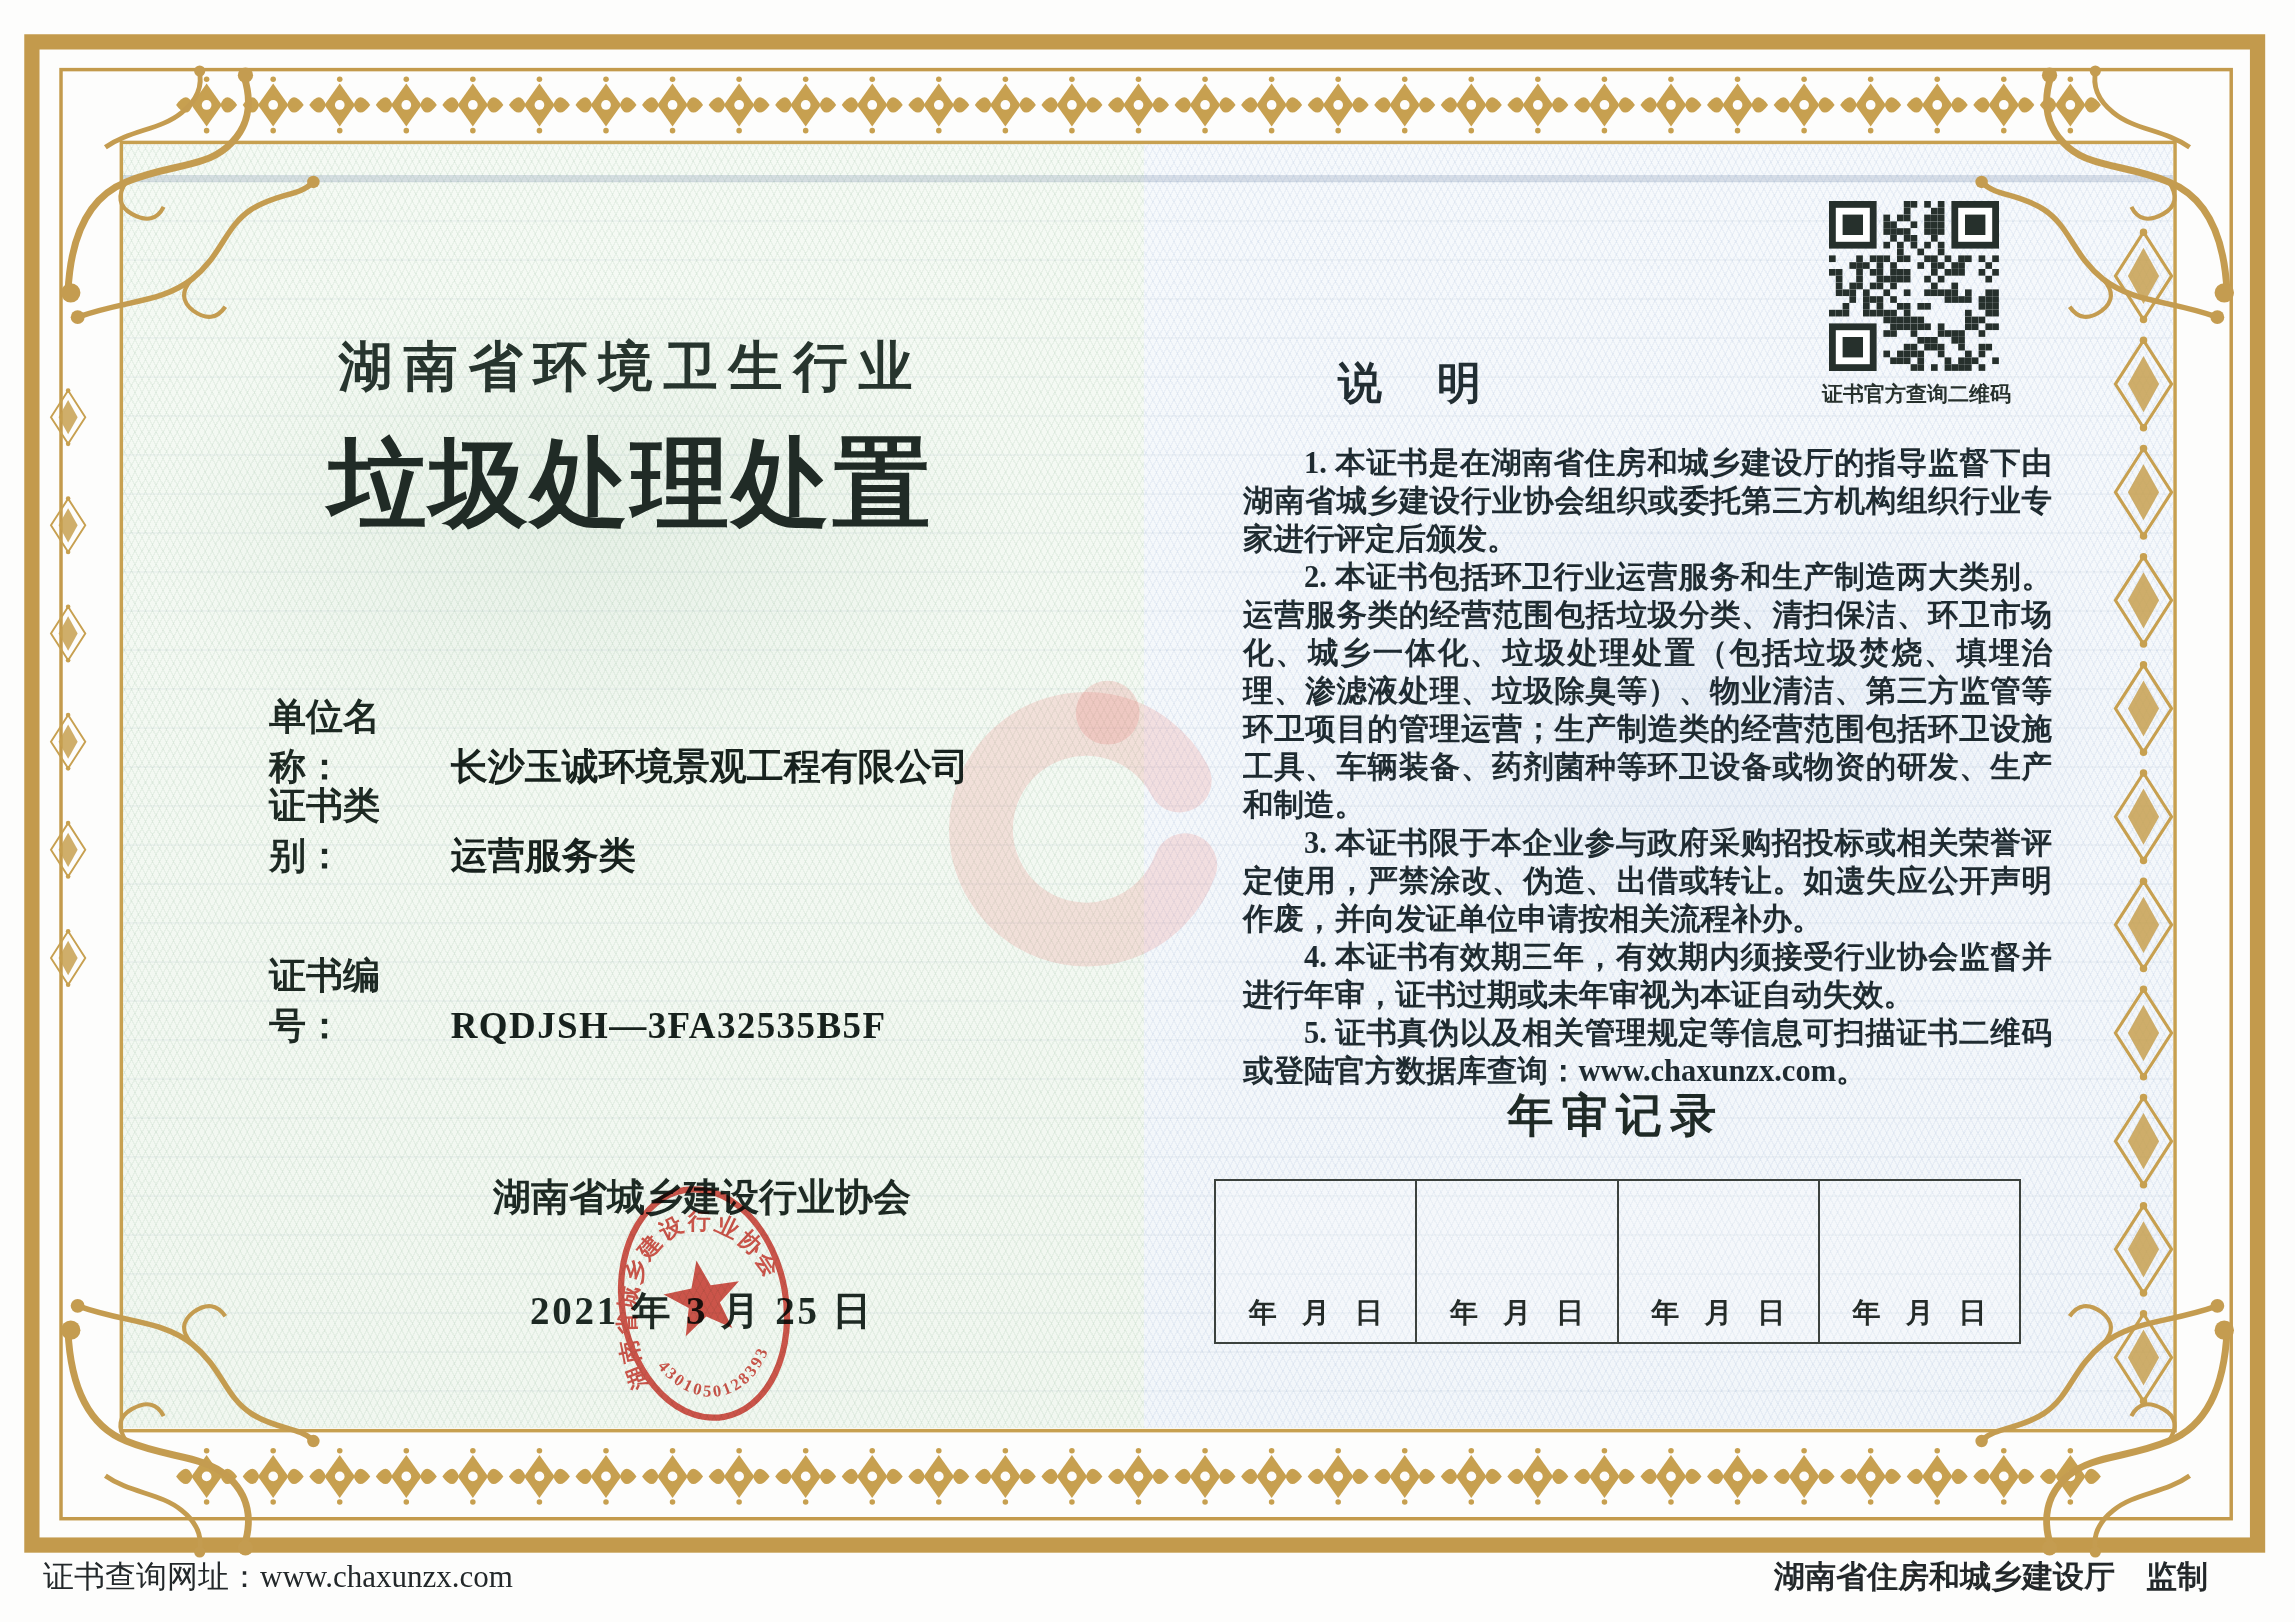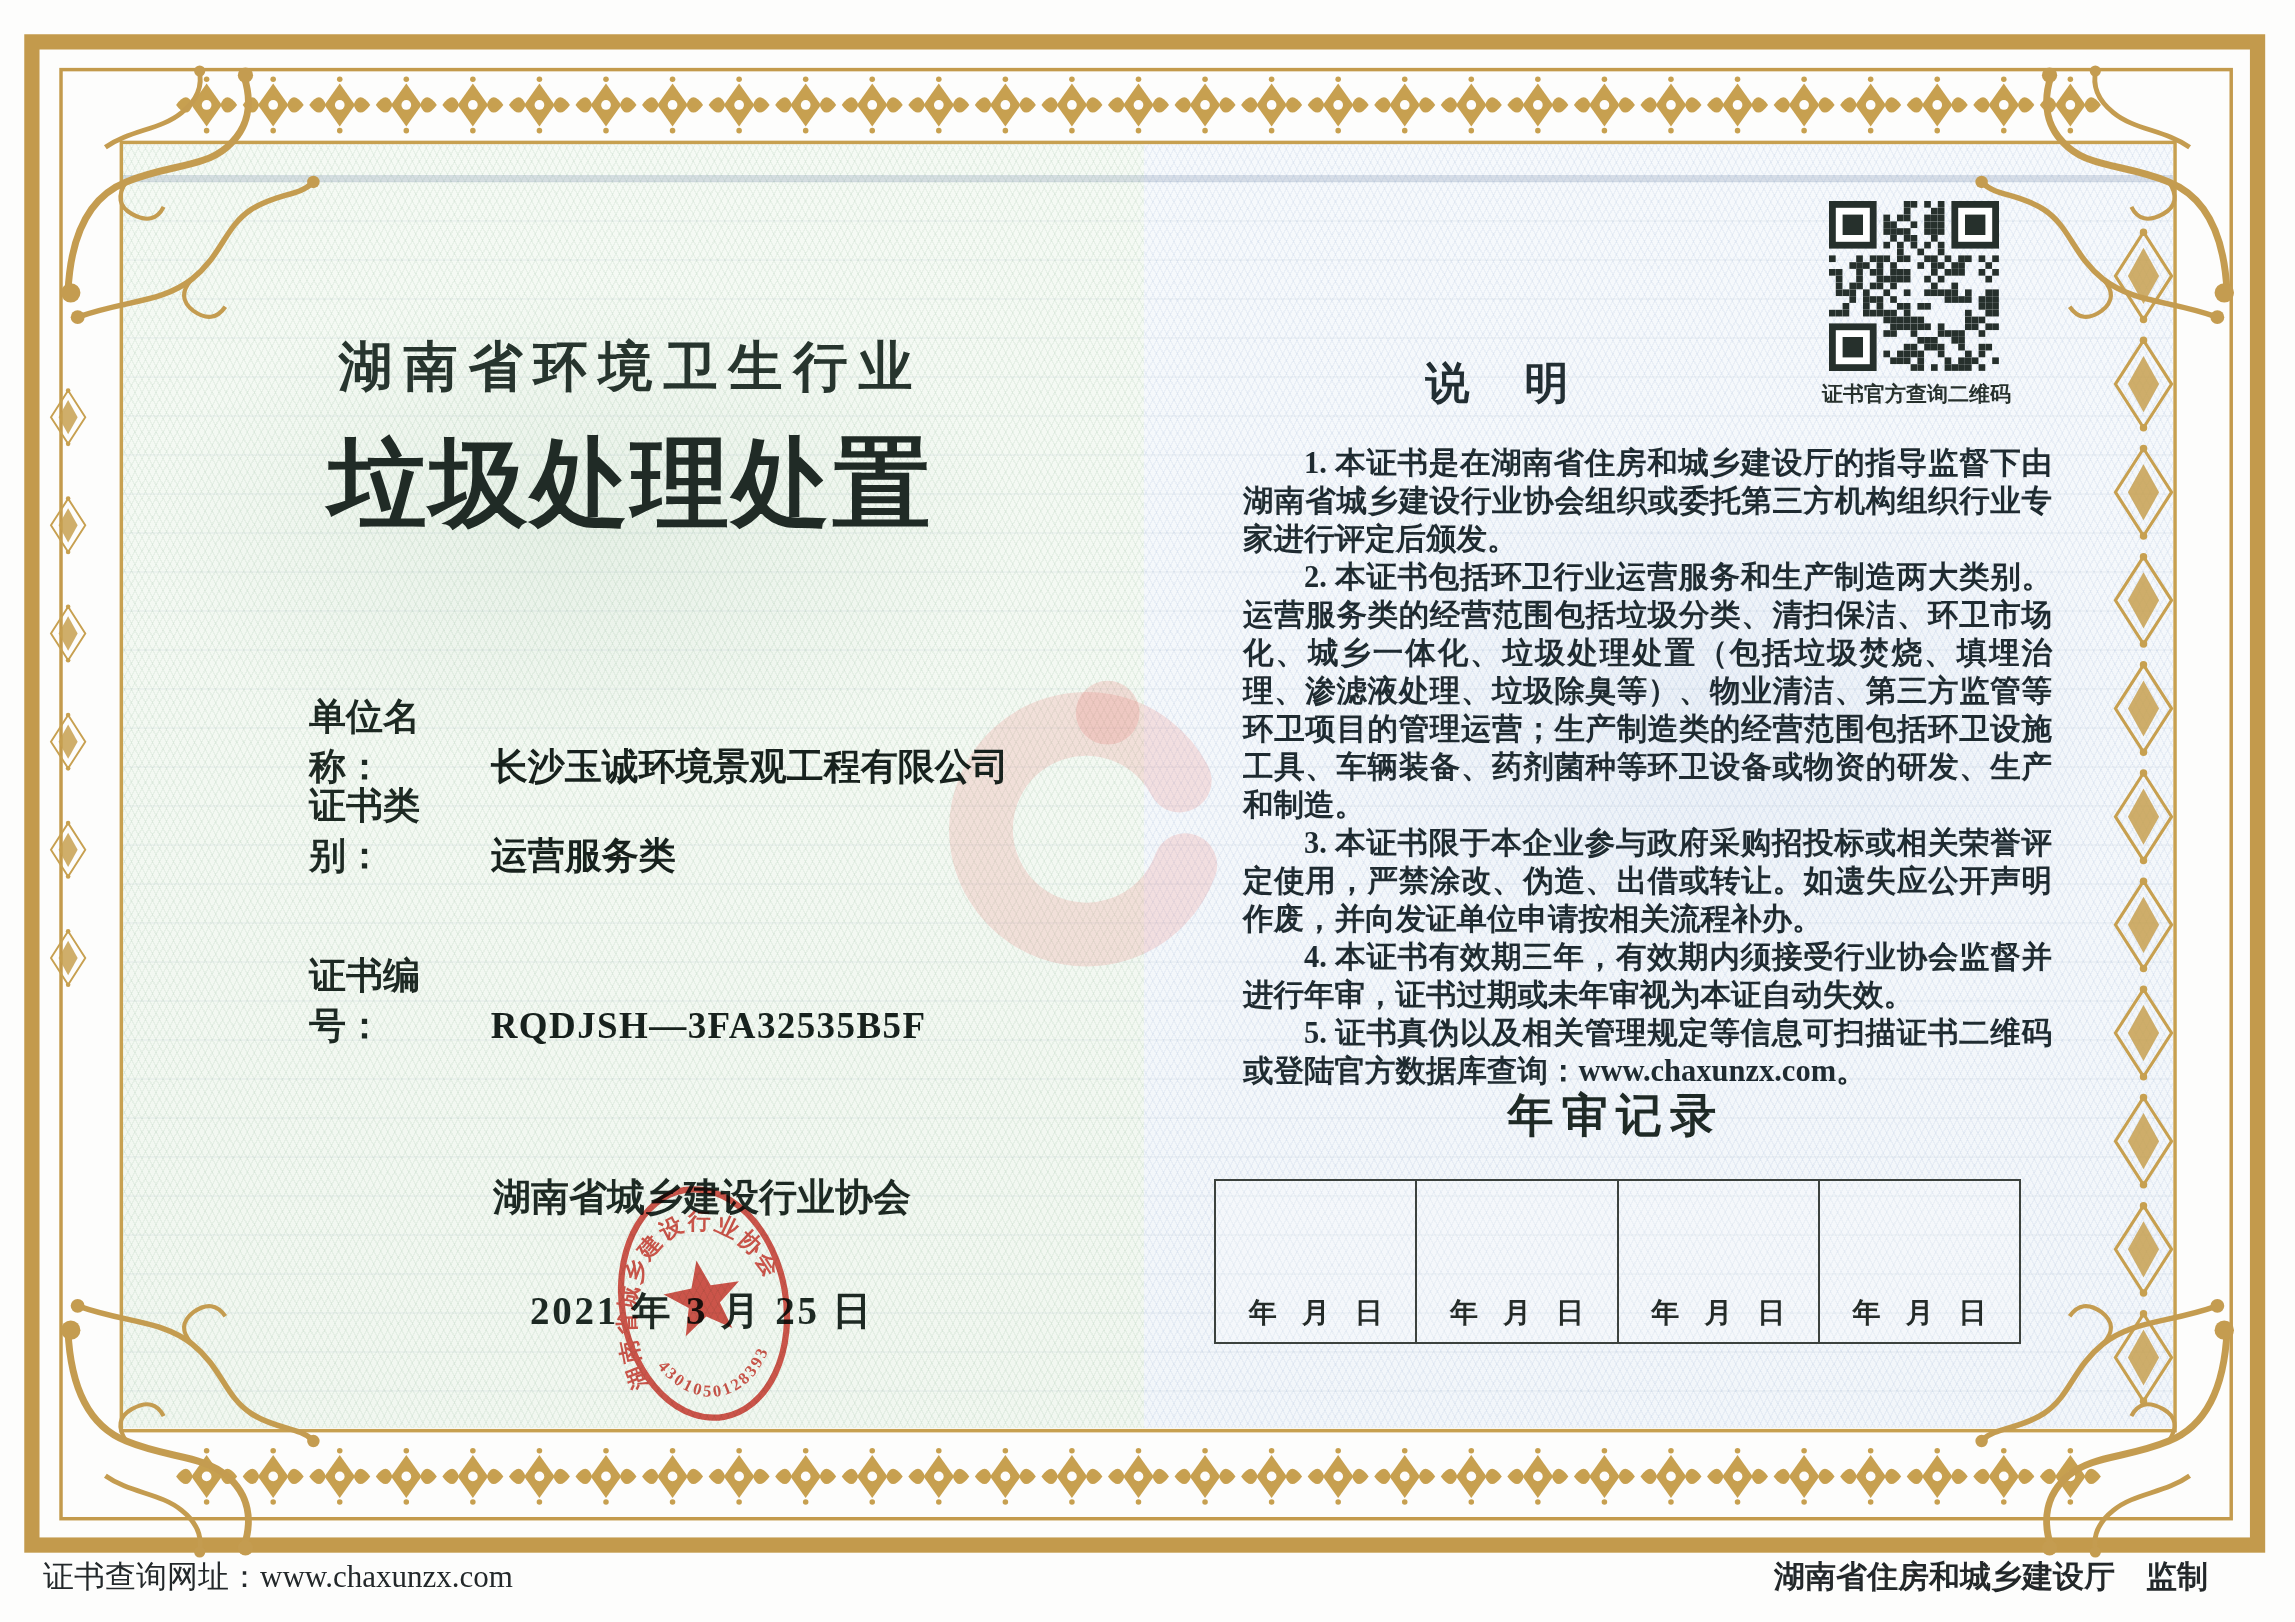--- a/index.html
+++ b/index.html
@@ -25,31 +25,31 @@
     background:repeating-linear-gradient(180deg, transparent 0 37px, rgba(90,120,150,0.055) 37px 39px);}
   .top-band{position:absolute;left:0;top:30.5px;width:100%;height:7.6px;background:rgba(100,125,160,0.22);}
 
   
   .abs{position:absolute;z-index:6;}
   .industry-title{left:229px;top:331px;width:804px;text-align:center;
     font-size:54px;font-weight:700;letter-spacing:11px;color:#27352e;}
   .main-title{left:229px;top:419px;width:804px;text-align:center;
     font-size:98px;font-weight:700;letter-spacing:2.8px;color:#202b26;}
 
-  .field-row{left:269px;width:902px;height:51px;margin-left:40px;}
+  .field-row{left:269px;width:902px;height:51px;}
   .field-label{display:inline-block;width:179px;font-size:37px;font-weight:700;color:#1d2923;}
   .field-value{font-size:37px;font-weight:700;color:#17211d;}
   .mono-ish{letter-spacing:1.4px;}
 
   .issuer-line{left:286px;top:1172px;width:832px;text-align:center;
     font-size:38px;font-weight:700;color:#1d2923;}
   .date-line{left:286px;top:1284px;width:832px;text-align:center;
     font-size:39px;font-weight:700;color:#1d2923;letter-spacing:2.8px;}
 
-  .notes-heading{left:1338px;top:354px;width:236px;text-align:right;
+  .notes-heading{left:1338px;top:354px;width:236px;text-align:left;
     font-size:44px;font-weight:700;letter-spacing:5.5px;color:#222e33;}
   .notes-body{left:1243px;top:444px;width:809px;font-size:30.5px;line-height:38px;
     text-align:justify;color:#1f2b31;}
   .notes-body p{margin:0;text-indent:61px;font-weight:600;}
 
   .qr-caption{left:1802px;top:380px;width:229px;text-align:center;font-size:21px;
     color:#27312d;font-weight:600;}
 
   .annual-heading{left:1415px;top:1085px;width:402px;text-align:center;
     font-size:46px;font-weight:700;letter-spacing:8.3px;color:#1f2a26;}

